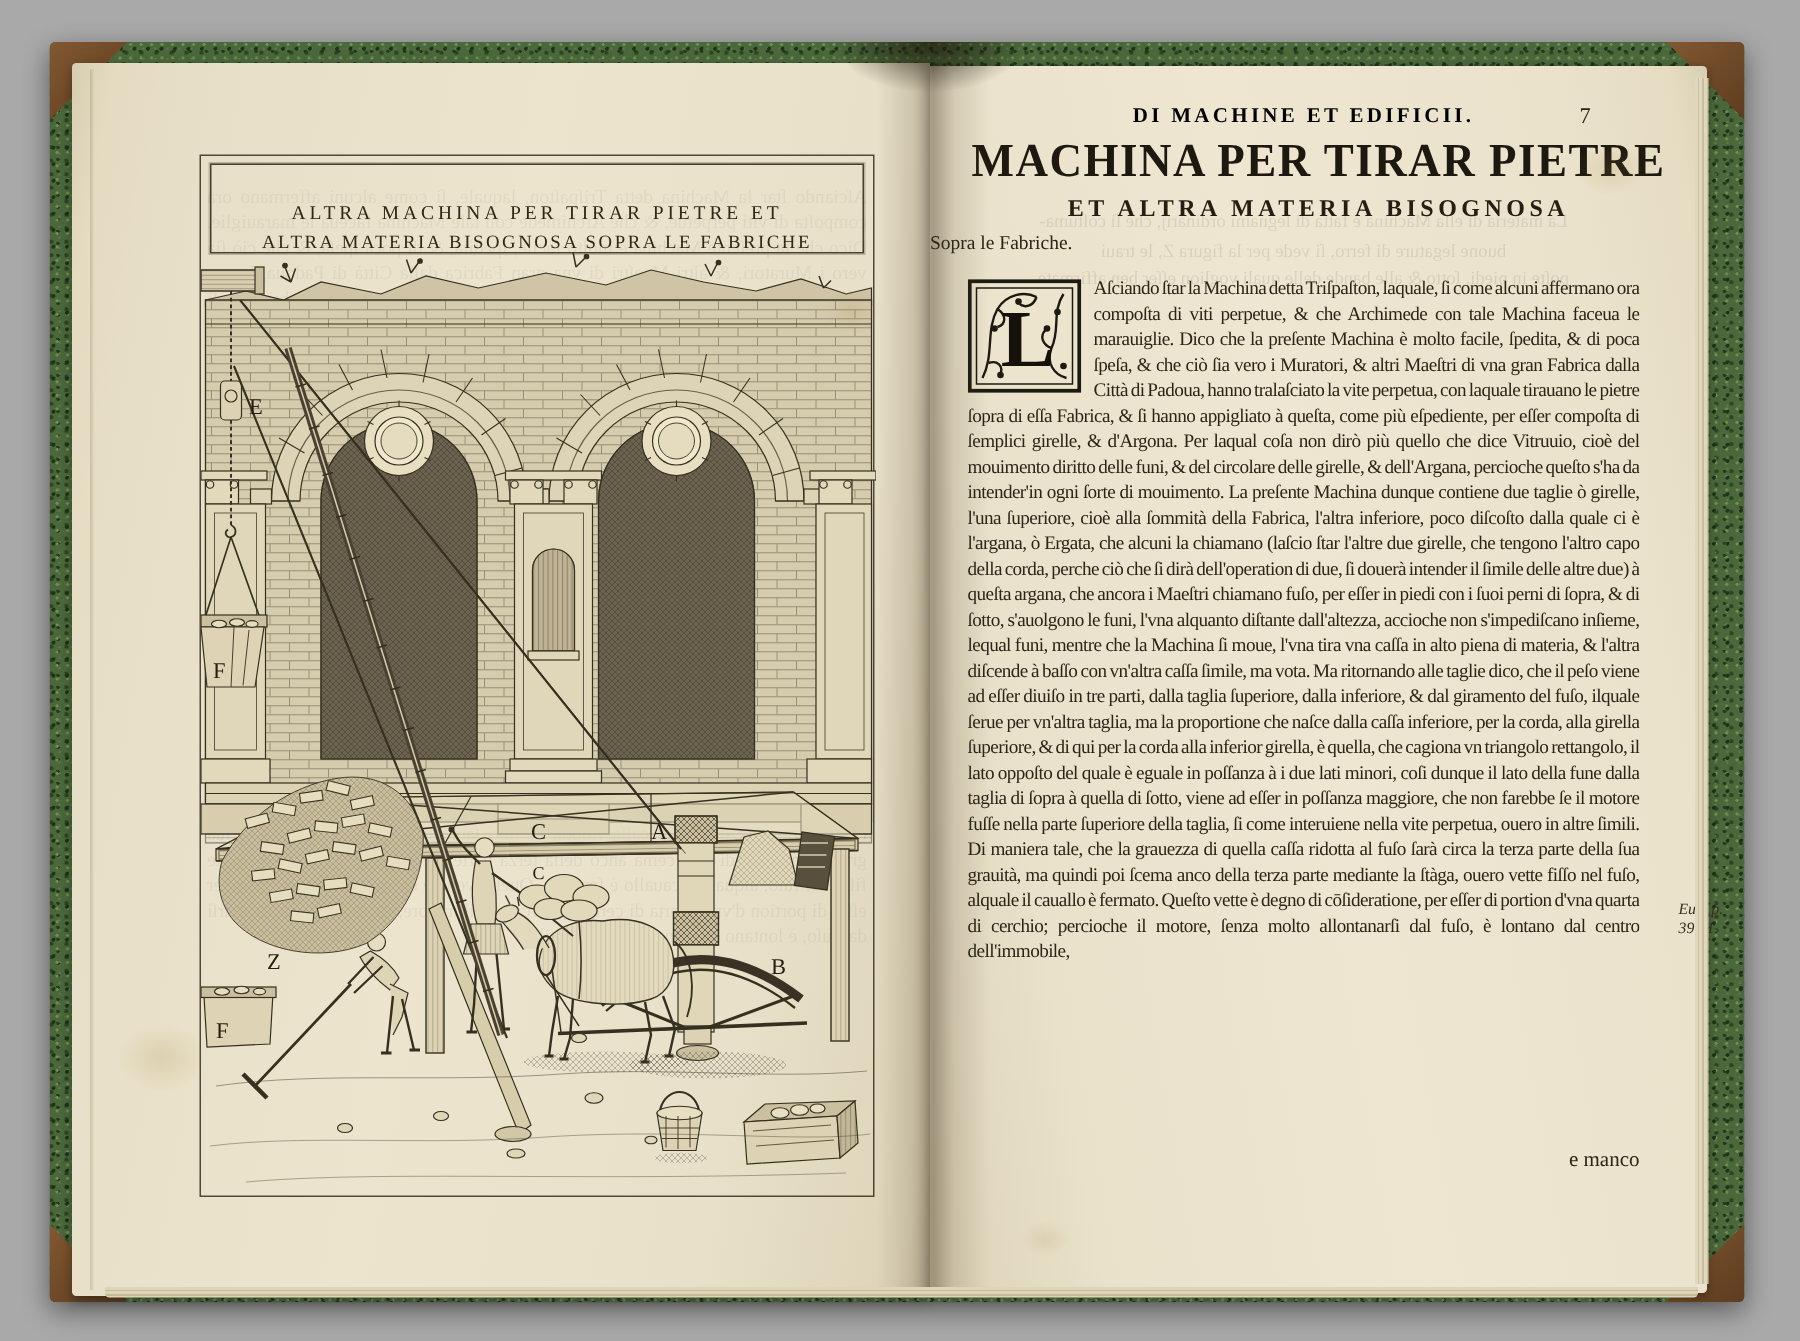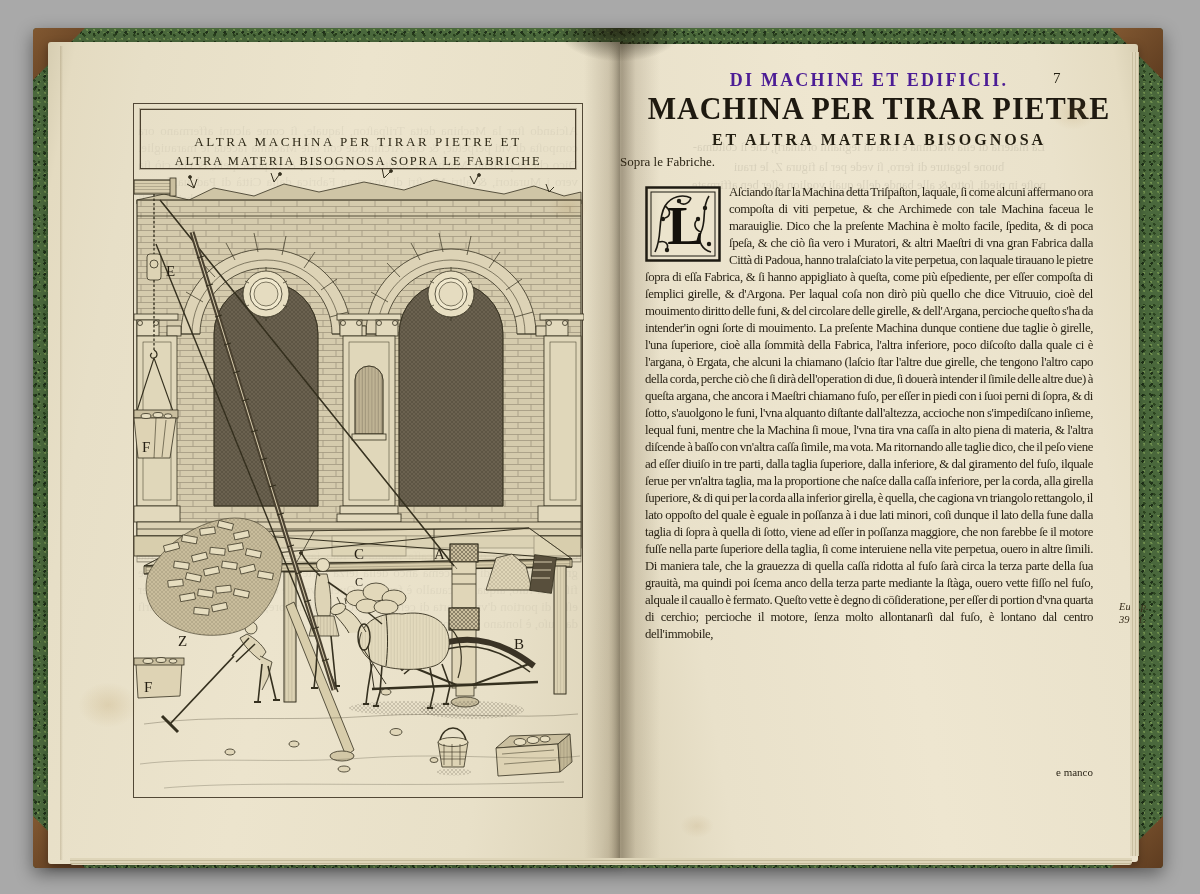--- a/index.html
+++ b/index.html
@@ -56,36 +56,36 @@
   .caption-box .l1{margin-top:24px;font-size:13px;letter-spacing:2.6px;}
   .caption-box .l2{margin-top:4px;font-size:12.5px;letter-spacing:1.7px;}
   .engraving{position:absolute;left:0;top:0;width:450px;height:695px;}
   .ghost{position:absolute;opacity:.06;filter:blur(.5px);transform:scaleX(-1);
     color:#3c3a30;text-align:justify;pointer-events:none;overflow:hidden;}
   .ghost.left-ghost{left:90px;top:80px;width:440px;height:660px;font-size:13px;line-height:17px;}
 
   
   .rp{position:absolute;left:620px;top:44px;width:518px;height:818px;color:var(--ink);}
   .running-header{position:absolute;left:25px;top:26px;width:448px;text-align:center;
-    font-size:18px;letter-spacing:2.2px;font-weight:bold;color:#4c1d95;}
+    font-size:14px;letter-spacing:2.2px;font-weight:bold;color:#000000;}
   .page-number{position:absolute;left:433px;top:26px;font-size:15px;color:#241f12;}
   .title1{position:absolute;left:0px;top:47px;width:518px;text-align:center;
     font-size:30px;font-weight:bold;letter-spacing:1px;color:#1e1910;transform:scaleY(1.05);}
   .title2{position:absolute;left:0px;top:87px;width:518px;text-align:center;
     font-size:16px;font-weight:bold;letter-spacing:3px;color:#241f12;}
   .subtitle{position:absolute;left:0px;top:110px;width:518px;
     font-size:13px;color:#2a2415;}
   .bodytext{position:absolute;left:25px;top:140px;width:448px;height:580px;overflow:hidden;
     font-size:12.8px;line-height:17px;letter-spacing:-.4px;word-spacing:-1.2px;
     text-align:justify;color:#2b2518;}
   .dropcap{float:left;width:76px;height:76px;margin:2px 8px 2px 0;position:relative;}
   .margin-note{position:absolute;left:499px;top:556px;width:40px;
     font-style:italic;font-size:10.5px;line-height:13px;color:#372c1b;}
   .catchword{position:absolute;left:25px;top:722px;width:448px;text-align:right;
-    font-size:11px;color:#2b2518;}
+    font-size:14px;color:#2b2518;}
   .ghost-line{position:absolute;left:25px;width:448px;opacity:.12;filter:blur(.4px);
     transform:scaleX(-1);font-size:12.5px;color:#4a463a;text-align:center;white-space:nowrap;overflow:hidden;}
 </style>
 </head>
 <body>
 
 <div id="stage">
 
   <div class="board"></div>
   <div class="corner tl"></div>

